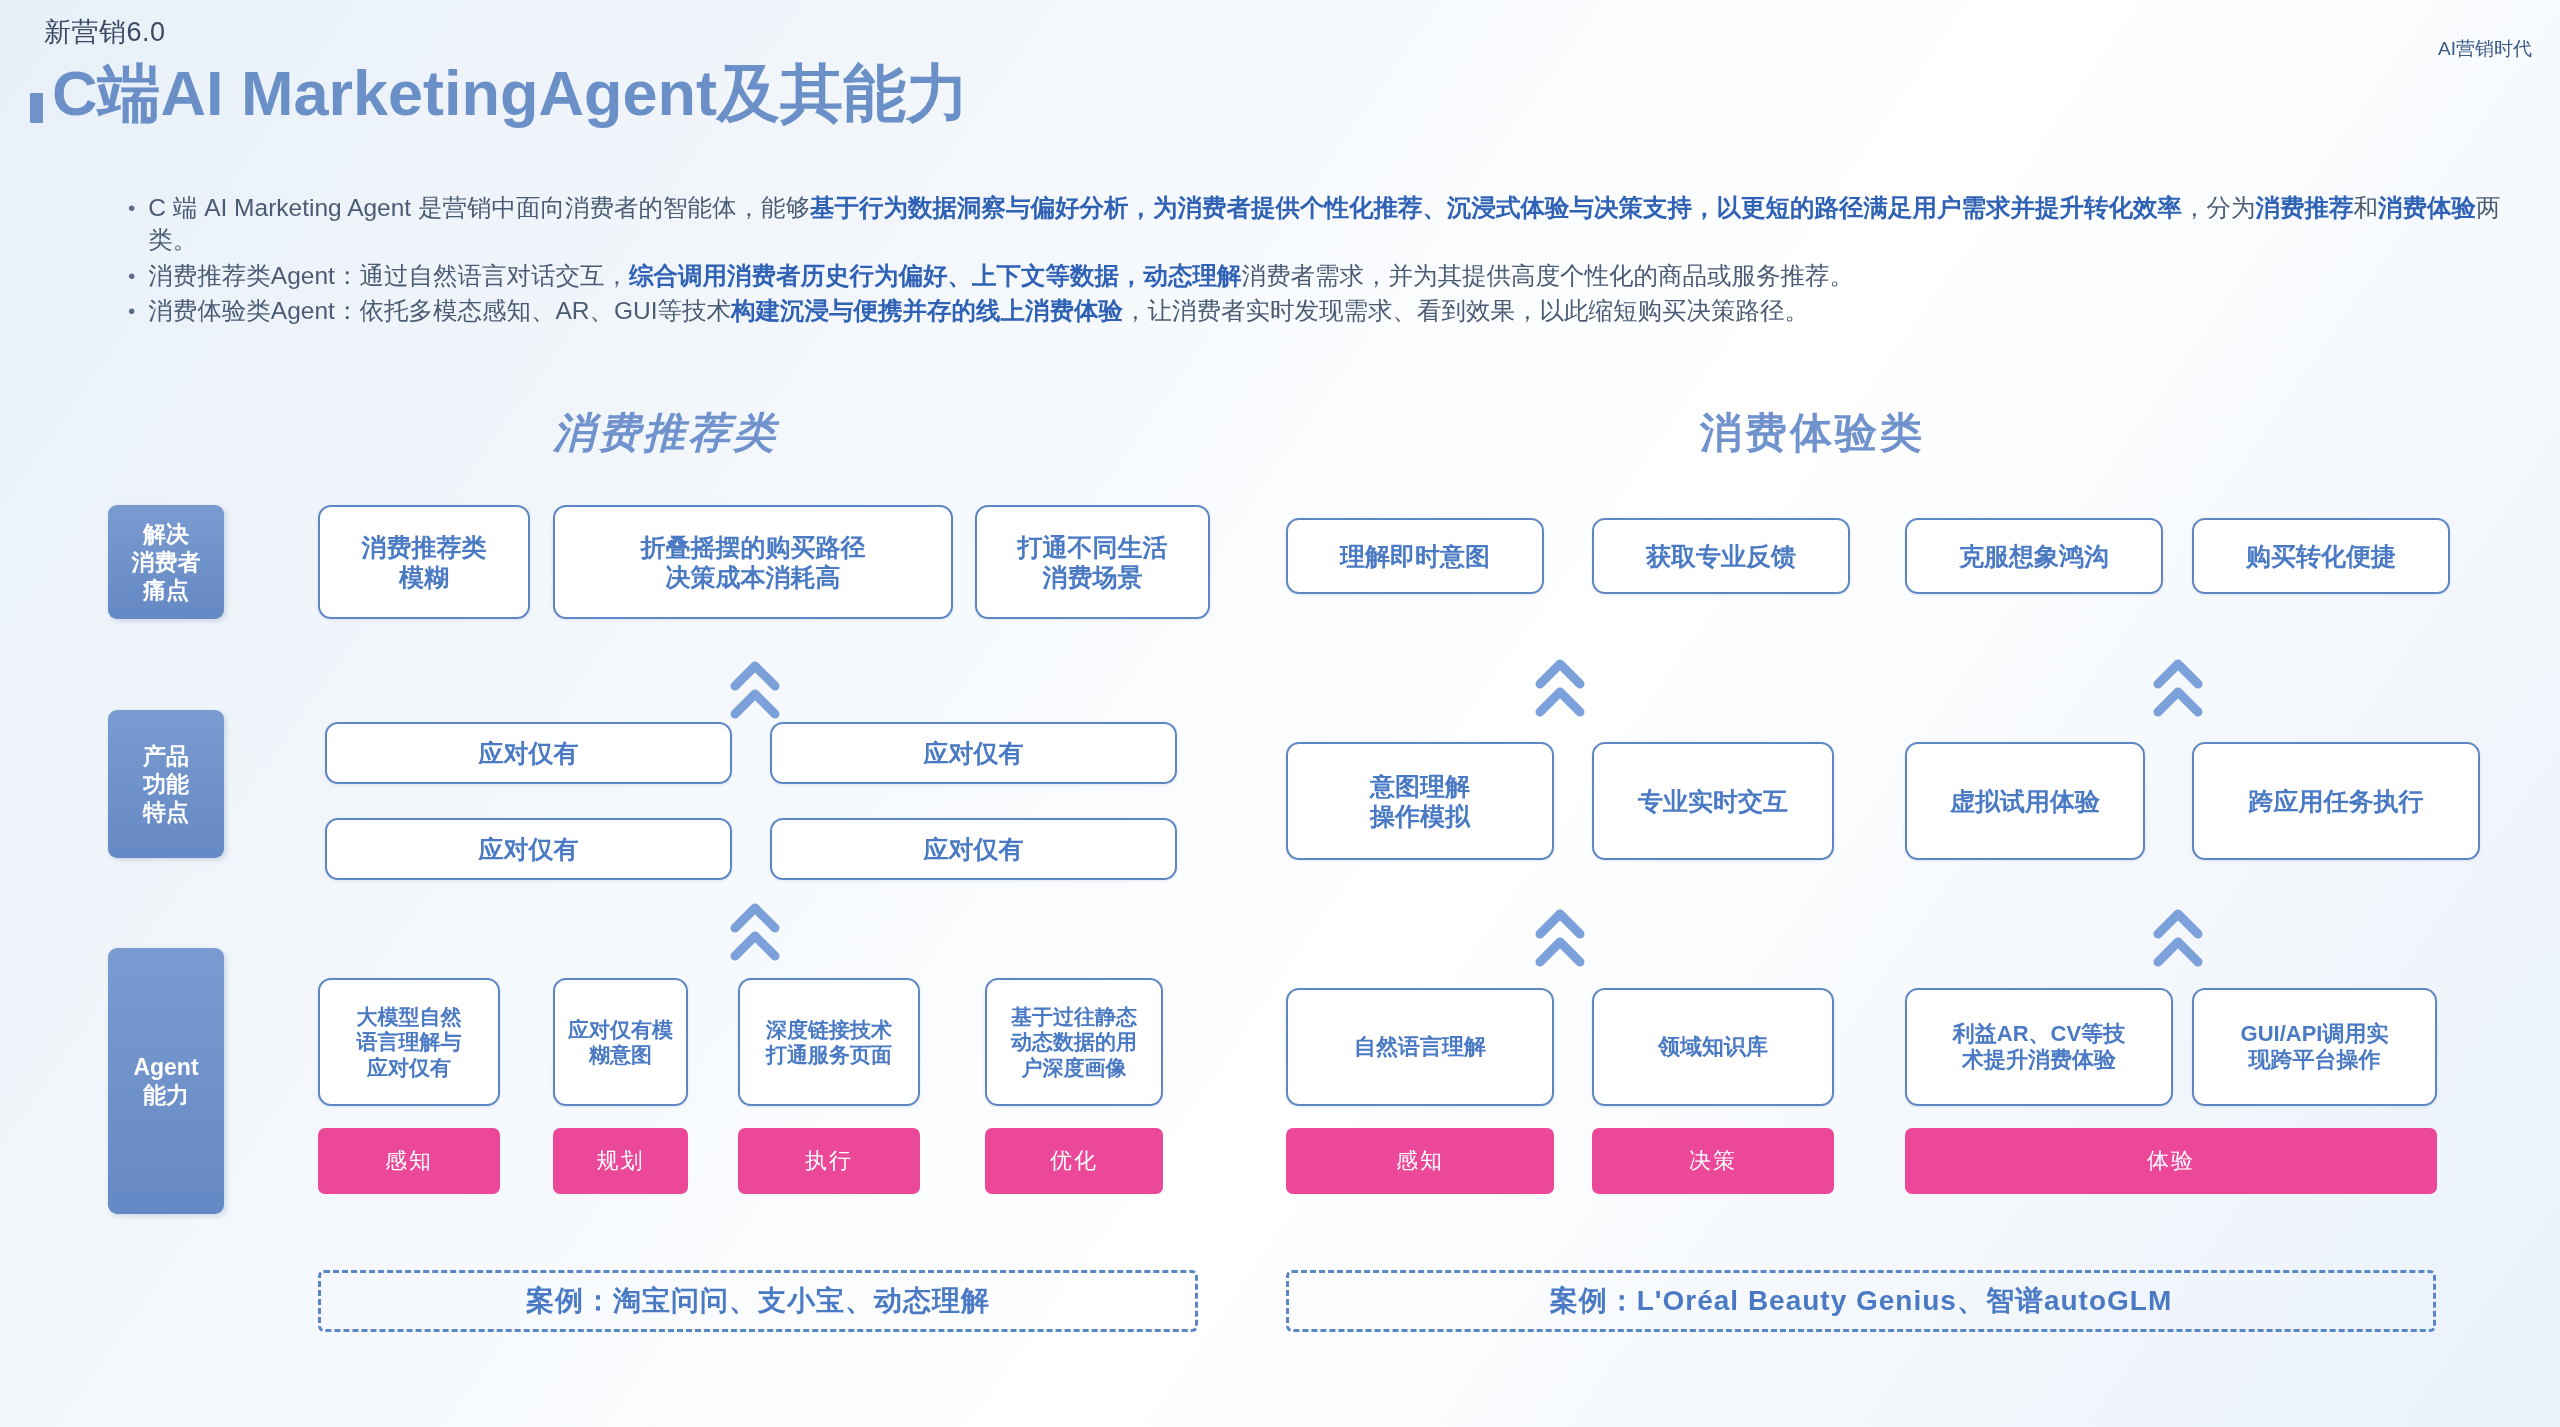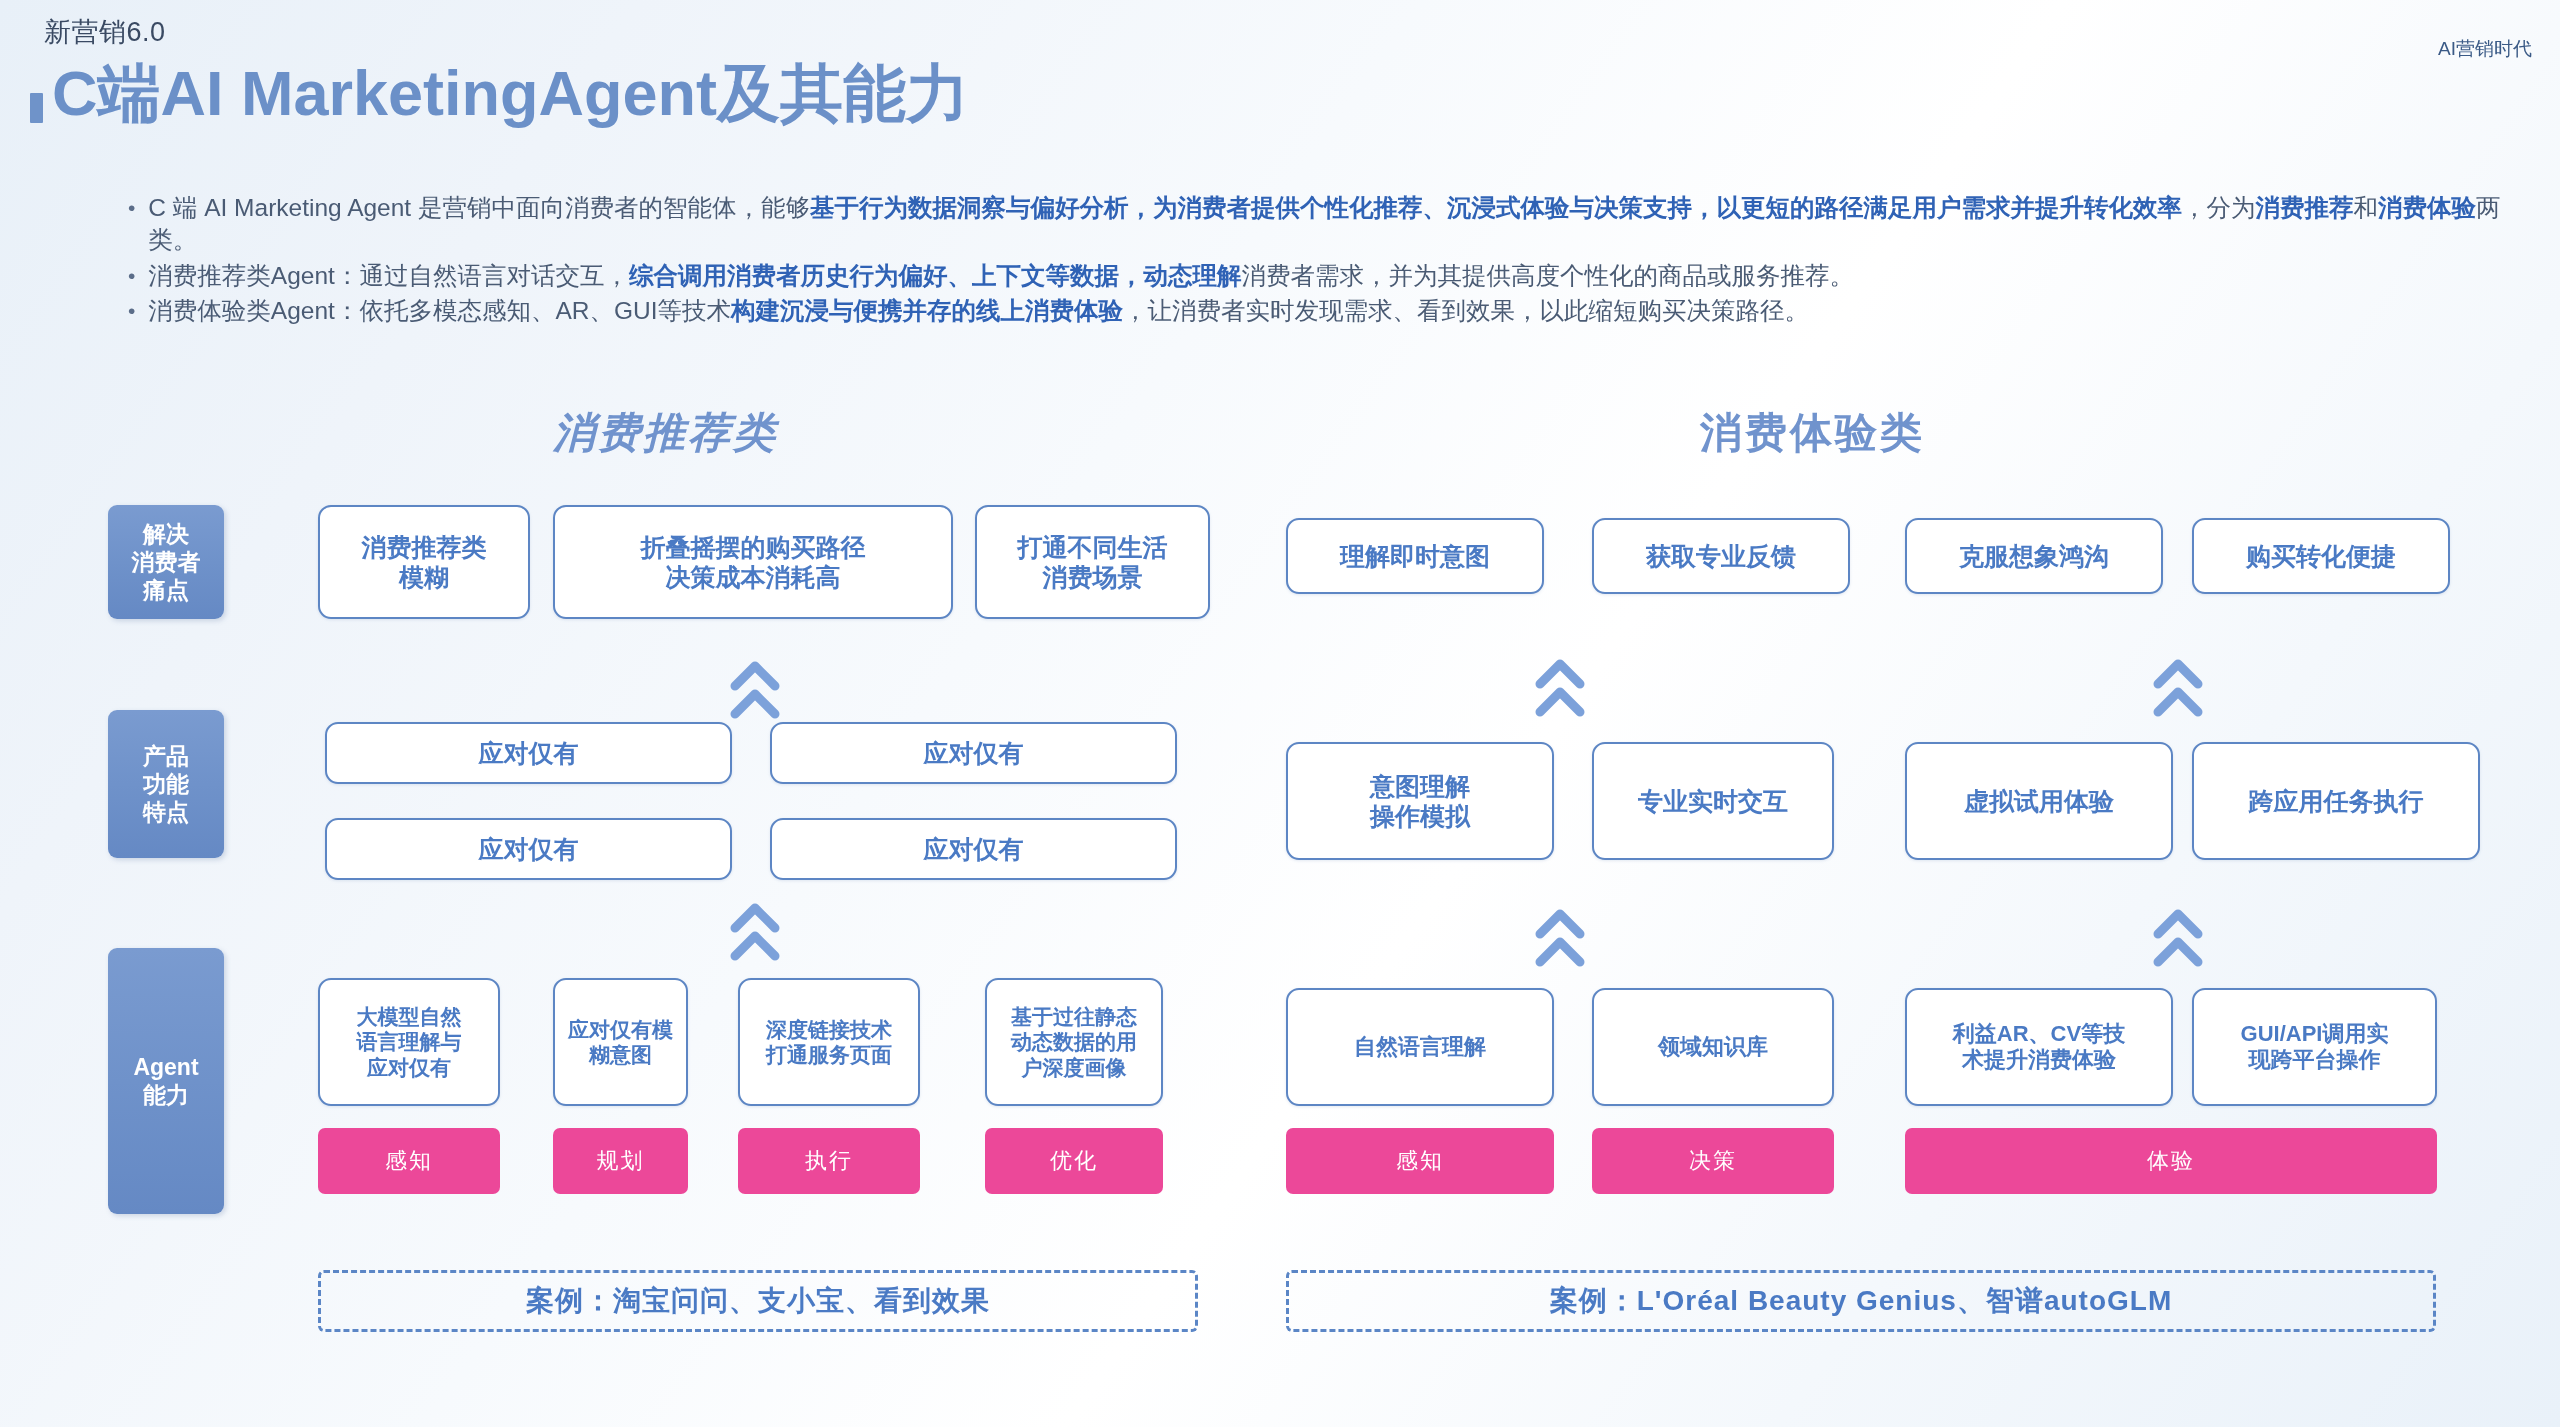--- a/index.html
+++ b/index.html
@@ -222,21 +222,21 @@
     <div class="chip" style="left: 738px; top: 1128px; width: 182px; height: 66px;">执行</div>
     <div class="chip" style="left: 985px; top: 1128px; width: 178px; height: 66px;">优化</div>
     <div class="chev" style="left: 727px; top: 660px;"><svg width="56" height="62" viewBox="0 0 56 62">
         <path d="M8 26 L28 6 L48 26" fill="none" stroke="#7ca1da" stroke-width="9" stroke-linecap="round" stroke-linejoin="round"></path>
         <path d="M8 54 L28 34 L48 54" fill="none" stroke="#7ca1da" stroke-width="9" stroke-linecap="round" stroke-linejoin="round"></path>
       </svg></div>
     <div class="chev" style="left: 727px; top: 902px;"><svg width="56" height="62" viewBox="0 0 56 62">
         <path d="M8 26 L28 6 L48 26" fill="none" stroke="#7ca1da" stroke-width="9" stroke-linecap="round" stroke-linejoin="round"></path>
         <path d="M8 54 L28 34 L48 54" fill="none" stroke="#7ca1da" stroke-width="9" stroke-linecap="round" stroke-linejoin="round"></path>
       </svg></div>
-    <div class="case" style="left: 318px; top: 1270px; width: 880px; height: 62px;">案例：淘宝问问、支小宝、看到效果</div>
+    <div class="case" style="left: 318px; top: 1270px; width: 880px; height: 62px;">案例：淘宝问问、支小宝、动态理解</div>
     <div class="card pain" style="left: 1286px; top: 518px; width: 258px; height: 76px;">
       <div>
         <div>理解即时意图</div>
       </div>
     </div>
     <div class="card pain" style="left: 1592px; top: 518px; width: 258px; height: 76px;">
       <div>
         <div>获取专业反馈</div>
       </div>
     </div>
@@ -254,21 +254,21 @@
       <div>
         <div>意图理解</div>
         <div>操作模拟</div>
       </div>
     </div>
     <div class="card feat" style="left: 1592px; top: 742px; width: 242px; height: 118px;">
       <div>
         <div>专业实时交互</div>
       </div>
     </div>
-    <div class="card feat" style="left: 1905px; top: 742px; width: 268px; height: 118px;">
+    <div class="card feat" style="left: 1905px; top: 742px; width: 240px; height: 118px;">
       <div>
         <div>虚拟试用体验</div>
       </div>
     </div>
     <div class="card feat" style="left: 2192px; top: 742px; width: 288px; height: 118px;">
       <div>
         <div>跨应用任务执行</div>
       </div>
     </div>
     <div class="card ability" style="left: 1286px; top: 988px; width: 268px; height: 118px;">

